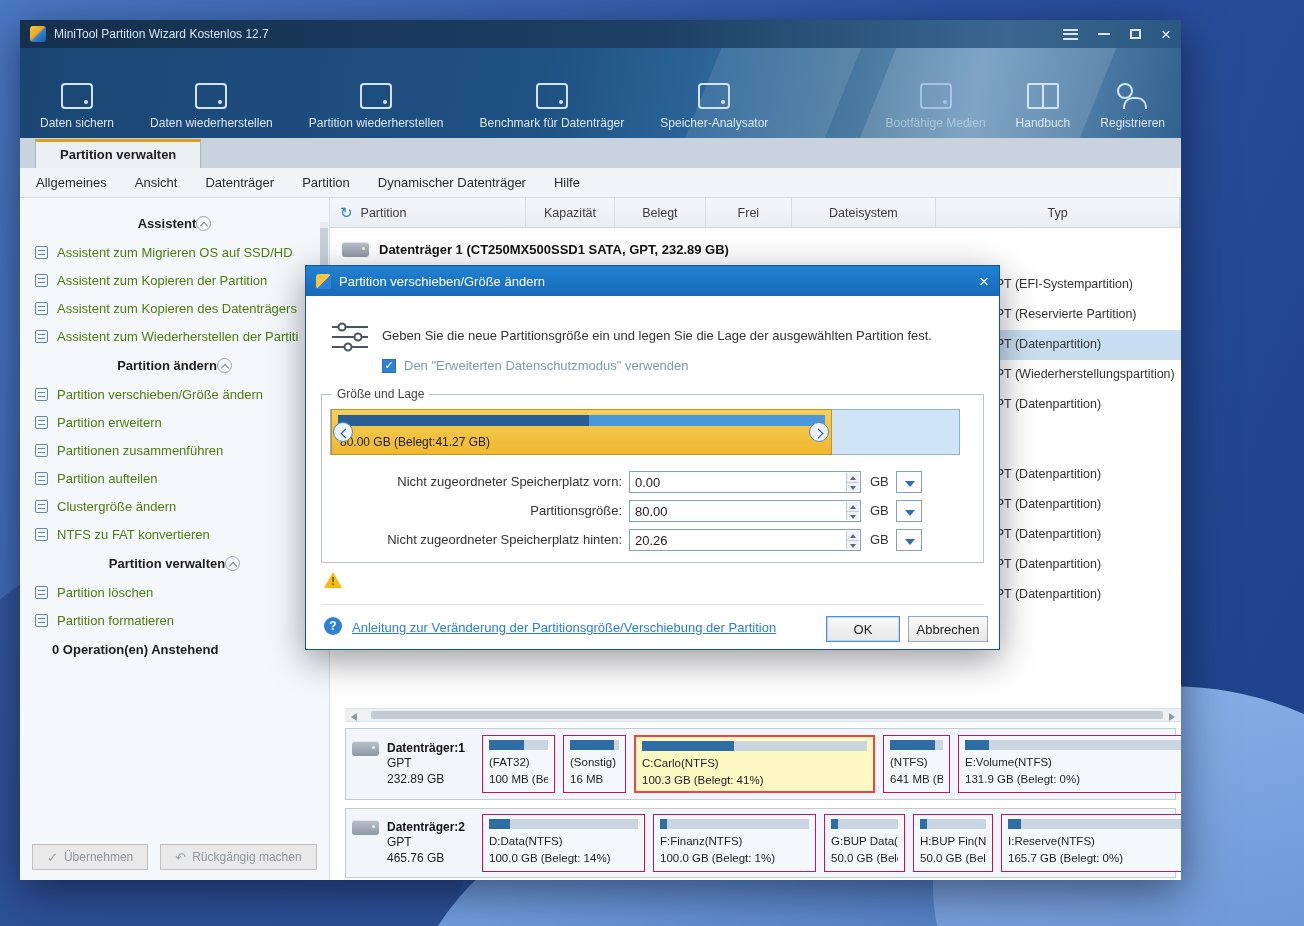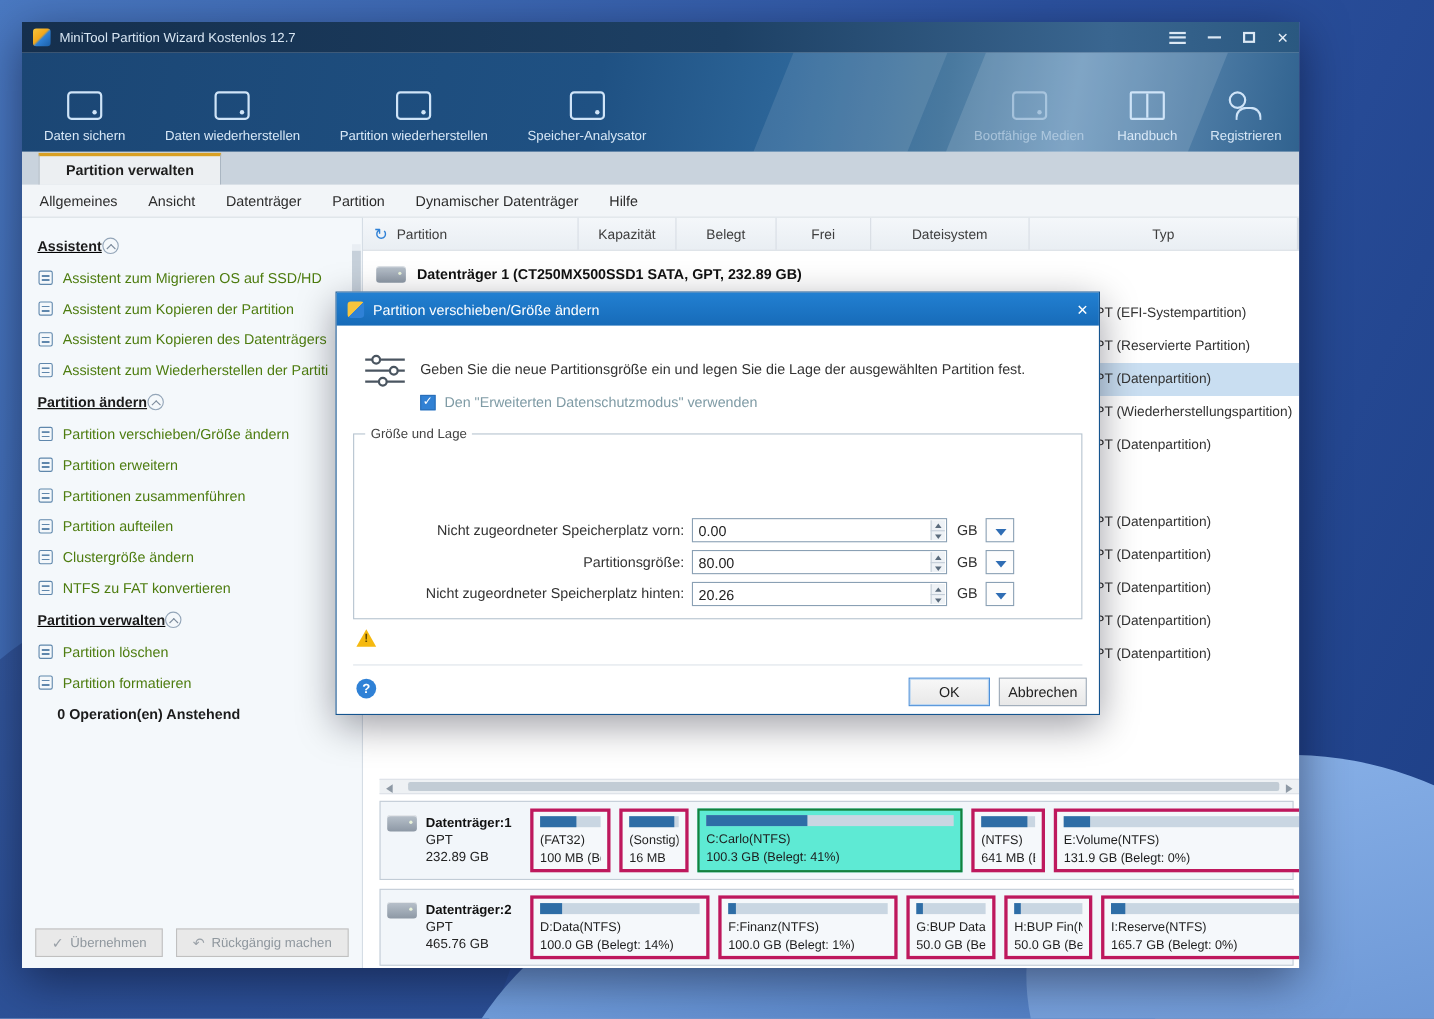--- a/index.html
+++ b/index.html
@@ -57,21 +57,21 @@
   .menubar { position:absolute; left:0; top:148px; right:0; height:30px; background:#f2f5f8;
              border-bottom:1px solid #d5dbe2; display:flex; align-items:center; gap:28px; padding-left:16px; }
   .menu-item { font-size:13px; color:#2b2b2b; }
 
   
   .content { position:absolute; left:0; top:178px; right:0; bottom:0; display:flex; }
   .sidebar { width:310px; background:#f4f8fb; border-right:1px solid #d5dde5; position:relative; padding-top:10px; }
   .main { flex:1; position:relative; background:#fff; overflow:hidden; }
 
   
-  .sb-header { height:30px; display:flex; align-items:center; justify-content:flex-start; padding:0 14px;text-decoration:underline; }
+  .sb-header { height:30px; display:flex; align-items:center; justify-content:center; padding:0 14px; }
   .sb-header-label { font-size:13px; font-weight:bold; color:#1b1b1b; }
   .chev-circle { width:15px; height:15px; border:1px solid #93a5b8; border-radius:50%; position:relative; }
   .chev-circle::after { content:''; position:absolute; left:4px; top:6px; width:5px; height:5px;
                         border-left:1.5px solid #7c8b9c; border-top:1.5px solid #7c8b9c; transform:rotate(45deg); }
   .sb-item { height:28px; display:flex; align-items:center; gap:9px; padding-left:15px; font-size:13px; color:#4d7c0f; white-space:nowrap; overflow:hidden; }
   .mini-icon { flex:0 0 13px; width:13px; height:13px; border:1.5px solid #5f87ac; border-radius:2px; position:relative; }
   .mini-icon::after { content:''; position:absolute; left:2px; right:2px; top:3px; bottom:2px;
                       background: repeating-linear-gradient(to bottom,#5f87ac 0 1.5px,transparent 1.5px 4px); }
   .sb-pending { padding:8px 0 0 32px; font-size:13px; font-weight:bold; color:#1b1b1b; }
   .sb-buttons { position:absolute; left:12px; bottom:10px; display:flex; gap:12px; }
@@ -104,22 +104,22 @@
   .hs-left { left:6px; border-right:6px solid #8e99a5; }
   .hs-right { right:6px; border-left:6px solid #8e99a5; }
 
   
   .dm-row { position:absolute; left:15px; right:5px; border:1px solid #c2ccd6; background:#f2f6fa;
             display:flex; align-items:center; gap:8px; padding:5px 6px; }
   .dm-label { width:122px; flex:0 0 122px; display:flex; align-items:flex-start; gap:8px; }
   .dm-label-lines { display:flex; flex-direction:column; line-height:1.3; }
   .dm-disk-name { font-size:12px; font-weight:bold; color:#111; }
   .dm-disk-sub { font-size:12px; color:#222; }
-  .dm-part { height:58px; border:3px solid #be185d; background:#f5f8fb; padding:4px 6px; overflow:hidden; flex:0 0 auto; }
-  .dm-part.sel { border:2px solid #15803d; background:#5eead4; }
+  .dm-part { height:58px; border:1px solid #be185d; background:#f5f8fb; padding:4px 6px; overflow:hidden; flex:0 0 auto; }
+  .dm-part.sel { border:2px solid #ef4444; background:#fef9c3; }
   .dm-bar { height:10px; background:#c9d6e2; margin-bottom:4px; }
   .dm-fill { height:100%; background:#2e6da6; }
   .dm-name, .dm-info { font-size:11.5px; color:#1d1d1d; white-space:nowrap; overflow:hidden; line-height:1.45; }
 
   
   .dialog { position:absolute; left:285px; top:245px; width:695px; height:385px; background:#fff;
             border:1px solid #15548f; box-shadow:0 10px 34px rgba(0,0,20,.4); z-index:100; }
   .dlg-titlebar { position:absolute; left:0; top:0; right:0; height:30px;
                   background:linear-gradient(#2280d2,#176bb8); display:flex; align-items:center; padding:0 10px; }
   .dlg-logo { width:15px; height:15px; border-radius:3px; margin-right:8px;
@@ -202,20 +202,24 @@
           <span class="tb-icon"></span>
           <span class="tb-label">Daten sichern</span>
         </div>
         <div class="tb-btn">
           <span class="tb-icon"></span>
           <span class="tb-label">Daten wiederherstellen</span>
         </div>
         <div class="tb-btn">
           <span class="tb-icon"></span>
           <span class="tb-label">Partition wiederherstellen</span>
+        </div>
+        <div class="tb-btn">
+          <span class="tb-icon"></span>
+          <span class="tb-label">Benchmark für Datenträger</span>
         </div>
         <div class="tb-btn">
           <span class="tb-icon"></span>
           <span class="tb-label">Speicher-Analysator</span>
         </div>
       </div>
       <div class="tb-group-right">
         <div class="tb-btn disabled">
           <span class="tb-icon"></span>
           <span class="tb-label">Bootfähige Medien</span>
@@ -525,20 +529,30 @@
       <div class="dlg-check">
         <span class="cb">
             <span class="mark">✓</span>
           </span>
         <span class="cb-label">Den "Erweiterten Datenschutzmodus" verwenden</span>
       </div>
 
       <div class="grp">
         <span class="grp-legend">Größe und Lage</span>
 
+        <div class="sl-track">
+          <div class="sl-handle" style="width: 79.8%;">
+            <div class="sl-usage">
+              <div class="sl-used" style="width: 51.6%;"></div>
+            </div>
+            <span class="sl-label">80.00 GB (Belegt:41.27 GB)</span>
+          </div>
+          <span class="sl-btn left"></span>
+          <span class="sl-btn right"></span>
+        </div>
 
         <div class="fld-row" style="top:76px">
           <span class="fld-label">Nicht zugeordneter Speicherplatz vorn:</span>
           <span class="fld-input">
             <span>0.00</span>
             <span class="spin">
                 <i class="up"></i>
                 <i class="dn"></i>
               </span>
           </span>
@@ -571,18 +585,19 @@
         </div>
       </div>
 
       <div class="dlg-warning">
         <span class="warn-tri"></span>
       </div>
 
       <div class="dlg-sep"></div>
 
       <span class="help-circle">?</span>
+      <a class="dlg-link">Anleitung zur Veränderung der Partitionsgröße/Verschiebung der Partition</a>
       <div class="dlg-btn btn-ok">OK</div>
       <div class="dlg-btn btn-cancel">Abbrechen</div>
     </div>
 
   </div>
 </div>
 
 </body></html>

